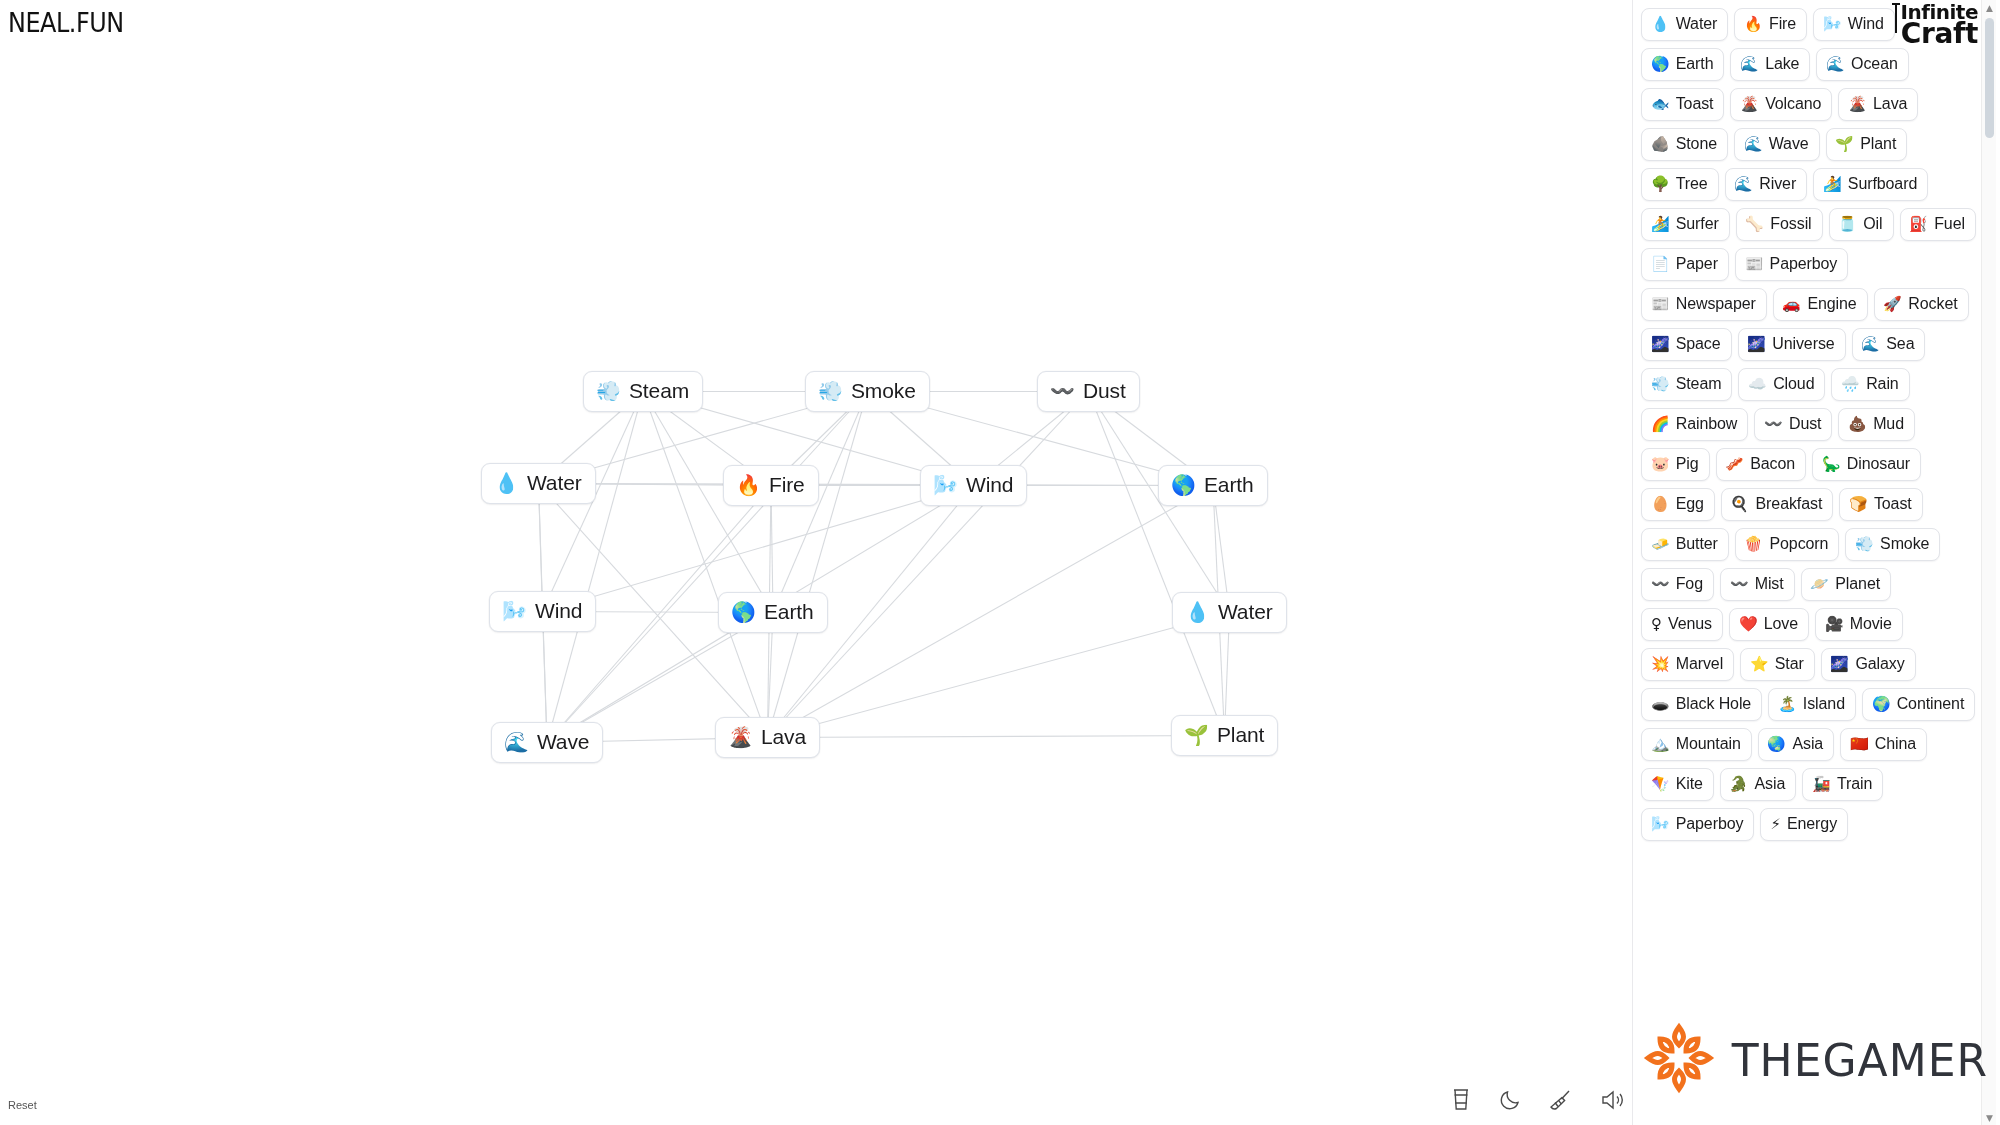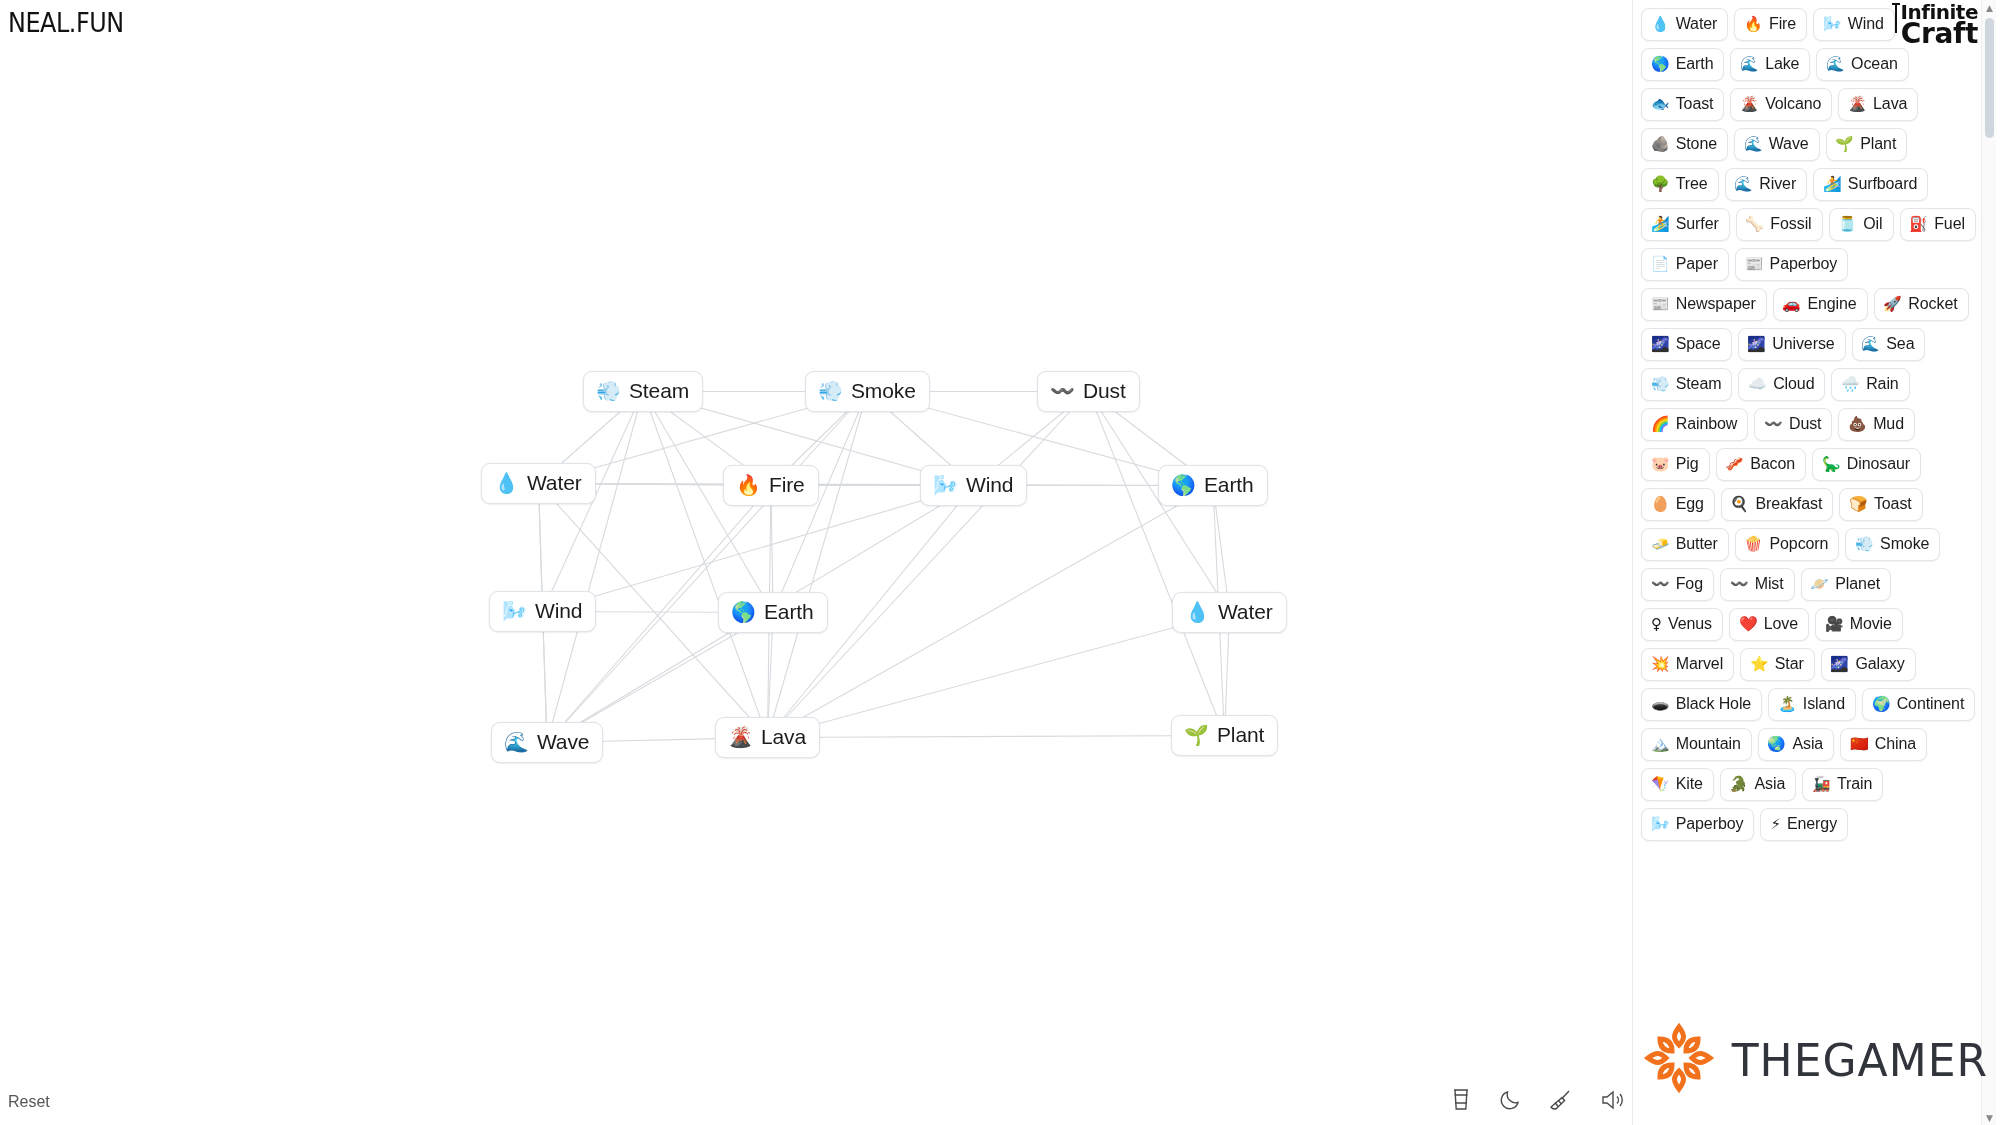--- a/index.html
+++ b/index.html
@@ -101,21 +101,21 @@
     z-index: 3;
     user-select: none;
     cursor: grab;
   }
   .node .emo { font-size: 20px; line-height: 1; font-family: "DejaVu Sans", sans-serif; }
   .node .lbl { font-size: 21px; letter-spacing: -0.1px; }
 
   .reset {
     position: absolute;
     left: 8px; bottom: 14px;
-    font-size: 16px;
+    font-size: 11px;
     color: #555;
     cursor: pointer;
     z-index: 6;
   }
 
   .tools {
     position: absolute;
     right: 10px; bottom: 12px;
     display: flex;
     align-items: center;

